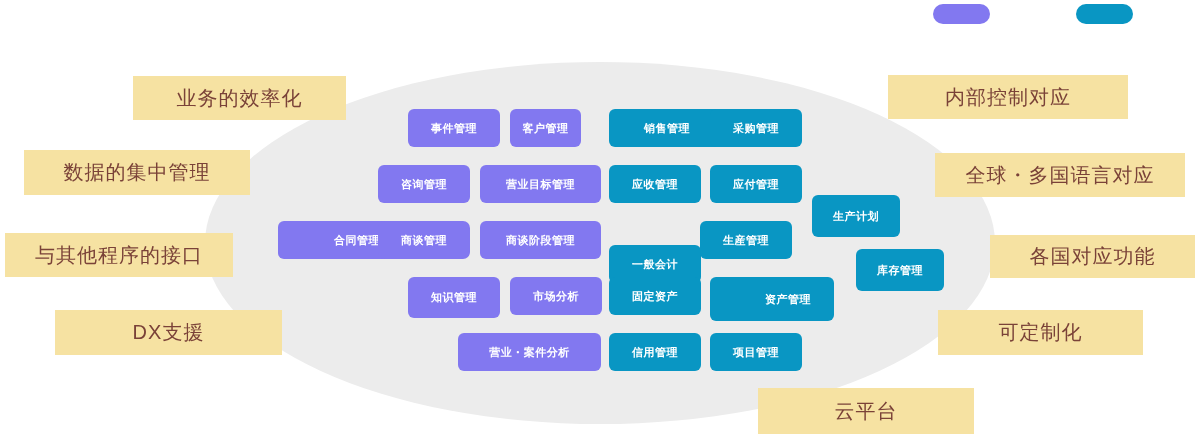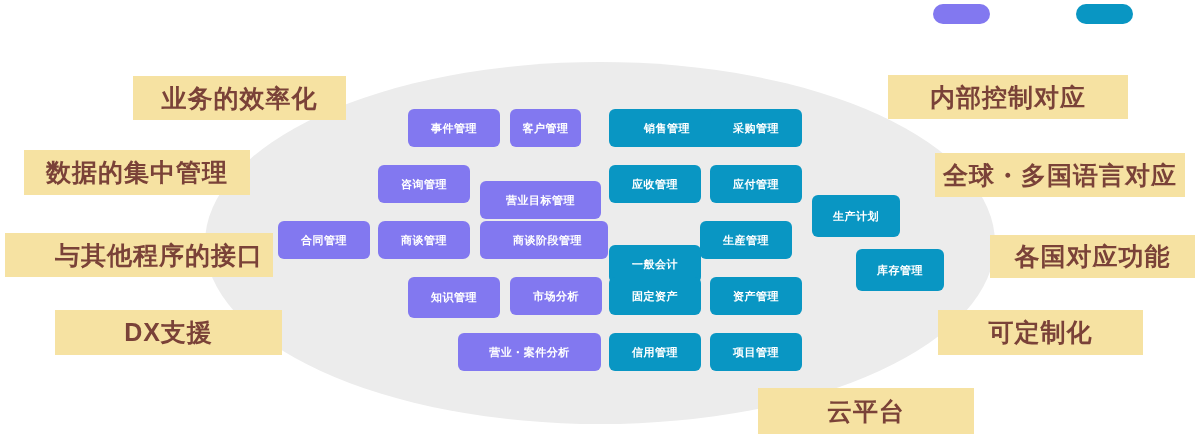--- a/index.html
+++ b/index.html
@@ -30,22 +30,22 @@
     position: absolute;
     border-radius: 999px;
   }
   .side-label {
     position: absolute;
     display: flex;
     align-items: center;
     justify-content: center;
     background: var(--label-bg);
     color: var(--label-text);
-    font-weight: bold;
-    font-size: 25px;
+    font-weight: normal;
+    font-size: 20px;
     letter-spacing: 1px;
     white-space: nowrap;
   }
   .module {
     position: absolute;
     display: flex;
     align-items: center;
     justify-content: center;
     border-radius: 6px;
     color: var(--button-text);
@@ -62,46 +62,46 @@
 
 <div class="stage">
   <div class="ellipse"></div>
   <div id="legend-layer">
       <div class="legend-pill" style="left: 933px; top: 4px; width: 57px; height: 20px; background: rgb(130, 120, 240);"></div>
       <div class="legend-pill" style="left: 1076px; top: 4px; width: 57px; height: 20px; background: rgb(9, 150, 195);"></div>
     </div>
   <div id="labels-layer">
       <div class="side-label" style="left: 133px; top: 76px; width: 213px; height: 44px;">业务的效率化</div>
       <div class="side-label" style="left: 24px; top: 150px; width: 226px; height: 45px;">数据的集中管理</div>
-      <div class="side-label" style="left: 5px; top: 233px; width: 228px; height: 44px; padding-left: 40px;">与其他程序的接口</div>
+      <div class="side-label" style="left: 5px; top: 233px; width: 228px; height: 44px;">与其他程序的接口</div>
       <div class="side-label" style="left: 55px; top: 310px; width: 227px; height: 45px;">DX支援</div>
       <div class="side-label" style="left: 237px; top: 389px; width: 214px; height: 45px; margin-top: 48px;">SaaS服务</div>
       <div class="side-label" style="left: 888px; top: 75px; width: 240px; height: 44px;">内部控制对应</div>
       <div class="side-label" style="left: 935px; top: 153px; width: 250px; height: 44px;">全球・多国语言对应</div>
       <div class="side-label" style="left: 990px; top: 235px; width: 205px; height: 43px;">各国对应功能</div>
       <div class="side-label" style="left: 938px; top: 310px; width: 205px; height: 45px;">可定制化</div>
       <div class="side-label" style="left: 758px; top: 388px; width: 216px; height: 46px;">云平台</div>
     </div>
   <div id="modules-layer">
       <div class="module purple" style="left: 408px; top: 109px; width: 92px; height: 38px;">事件管理</div>
       <div class="module purple" style="left: 510px; top: 109px; width: 71px; height: 38px;">客户管理</div>
       <div class="module teal" style="left: 609px; top: 109px; width: 116px; height: 38px;">销售管理</div>
       <div class="module teal" style="left: 710px; top: 109px; width: 92px; height: 38px;">采购管理</div>
       <div class="module purple" style="left: 378px; top: 165px; width: 92px; height: 38px;">咨询管理</div>
-      <div class="module purple" style="left: 480px; top: 181px; width: 121px; height: 38px;">营业目标管理</div>
+      <div class="module purple" style="left: 480px; top: 165px; width: 121px; height: 38px;">营业目标管理</div>
       <div class="module teal" style="left: 609px; top: 165px; width: 92px; height: 38px;">应收管理</div>
       <div class="module teal" style="left: 710px; top: 165px; width: 92px; height: 38px;">应付管理</div>
-      <div class="module purple" style="left: 278px; top: 221px; width: 92px; height: 38px;">合同管理</div>
+      <div class="module purple" style="left: 278px; top: 221px; width: 92px; height: 38px; padding-left: 33px;">合同管理</div>
       <div class="module purple" style="left: 378px; top: 221px; width: 92px; height: 38px; border-radius: 7px;">商谈管理</div>
-      <div class="module purple" style="left: 480px; top: 221px; width: 121px; height: 38px; padding-left: 7px;">商谈阶段管理</div>
+      <div class="module purple" style="left: 480px; top: 221px; width: 121px; height: 38px;">商谈阶段管理</div>
       <div class="module teal" style="left: 609px; top: 221px; width: 92px; height: 38px; margin-top: 24px;">一般会计</div>
       <div class="module teal" style="left: 700px; top: 221px; width: 92px; height: 38px;">生産管理</div>
       <div class="module teal" style="left: 812px; top: 195px; width: 88px; height: 42px;">生产计划</div>
       <div class="module teal" style="left: 812px; top: 249px; width: 88px; height: 42px; margin-left: 44px;">库存管理</div>
       <div class="module purple" style="left: 408px; top: 277px; width: 92px; height: 41px;">知识管理</div>
       <div class="module purple" style="left: 510px; top: 277px; width: 92px; height: 38px;">市场分析</div>
       <div class="module teal" style="left: 609px; top: 277px; width: 92px; height: 38px;">固定资产</div>
-      <div class="module teal" style="left: 710px; top: 277px; width: 92px; height: 38px;">资产管理</div>
+      <div class="module teal" style="left: 710px; top: 277px; width: 92px; height: 44px; padding-left: 32px;">资产管理</div>
       <div class="module purple" style="left: 458px; top: 333px; width: 143px; height: 38px;">营业・案件分析</div>
       <div class="module teal" style="left: 609px; top: 333px; width: 92px; height: 38px;">信用管理</div>
       <div class="module teal" style="left: 710px; top: 333px; width: 92px; height: 38px;">项目管理</div>
     </div>
 </div>
 
 </body></html>

